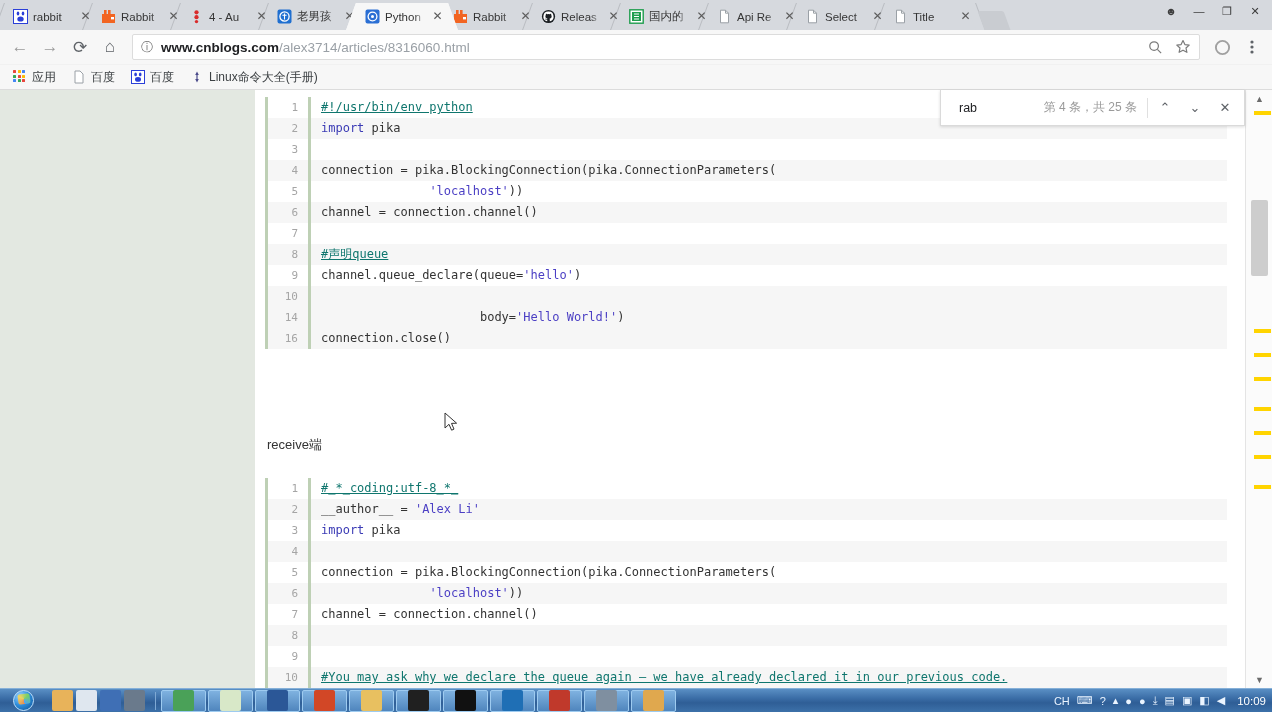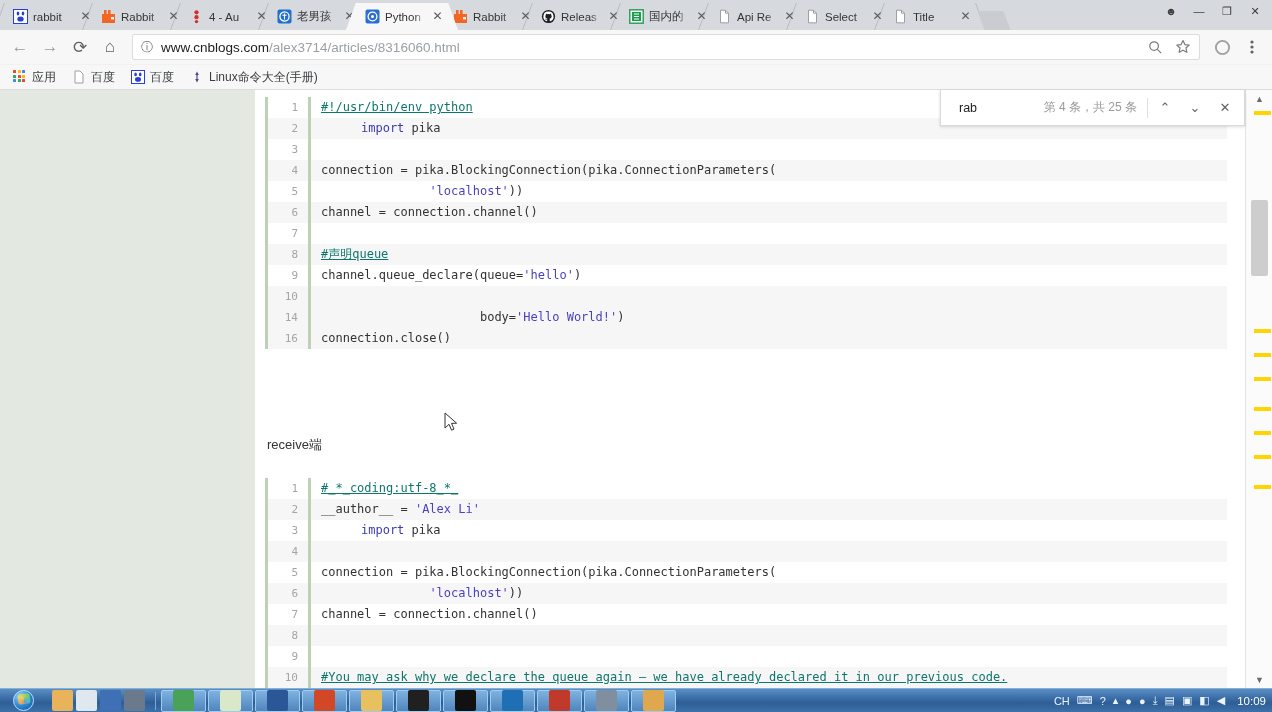--- a/index.html
+++ b/index.html
@@ -64,21 +64,21 @@
     width: 28px; height: 28px; display: flex; align-items: center;
     justify-content: center; color: #9b9b9b; font-size: 17px; flex: 0 0 28px;
   }
   .navbtn.on { color: #5f6368; }
   .omnibox {
     flex: 1 1 auto; height: 26px; background: #fff; border: 1px solid #dcdcdc;
     border-radius: 2px; display: flex; align-items: center;
     padding: 0 8px; gap: 8px; margin: 0 6px;
   }
   .omni-url { font-size: 13.5px; color: #9aa0a6; white-space: nowrap; }
-  .omni-url b { color: #202124; font-weight: normal; }
+  .omni-url b { color: #202124; font-weight: bold; }
   .omni-right { margin-left: auto; display: flex; align-items: center; gap: 12px; color: #7a7a7a; }
 
   
   .bookmarks {
     height: 25px; background: #f7f7f7; display: flex; align-items: center;
     padding: 0 6px; gap: 2px; border-bottom: 1px solid #dcdcdc;
   }
   .bm { display: flex; align-items: center; gap: 5px; padding: 2px 7px;
         font-size: 12px; color: #3c4043; white-space: nowrap; }
   .bm .bmico { width: 14px; height: 14px; flex: 0 0 14px; }
@@ -113,21 +113,21 @@
   }
   .cbar { flex: 0 0 3px; background: #bed0b5; }
   .ccode {
     flex: 1 1 auto; padding-left: 10px; white-space: pre;
     font-family: "DejaVu Sans Mono", monospace; font-size: 12px;
     color: #333; line-height: 21px; overflow: hidden;
   }
   .k-com { color: #0f766e; text-decoration: underline; }
   .k-str { color: #4b3fc4; }
   .k-fn  { color: #c86464; }
-  .k-var { color: #3b3bb5; margin-left: 40px; }
+  .k-var { color: #3b3bb5; }
   .hl    { background: #ffe900; }
 
   .midlabel {
     position: absolute; left: 12px; top: 346px;
     font-size: 13px; color: #333;
   }
 
   
   .scrollbar {
     position: absolute; right: 0; top: 90px; width: 27px; height: 598px;

